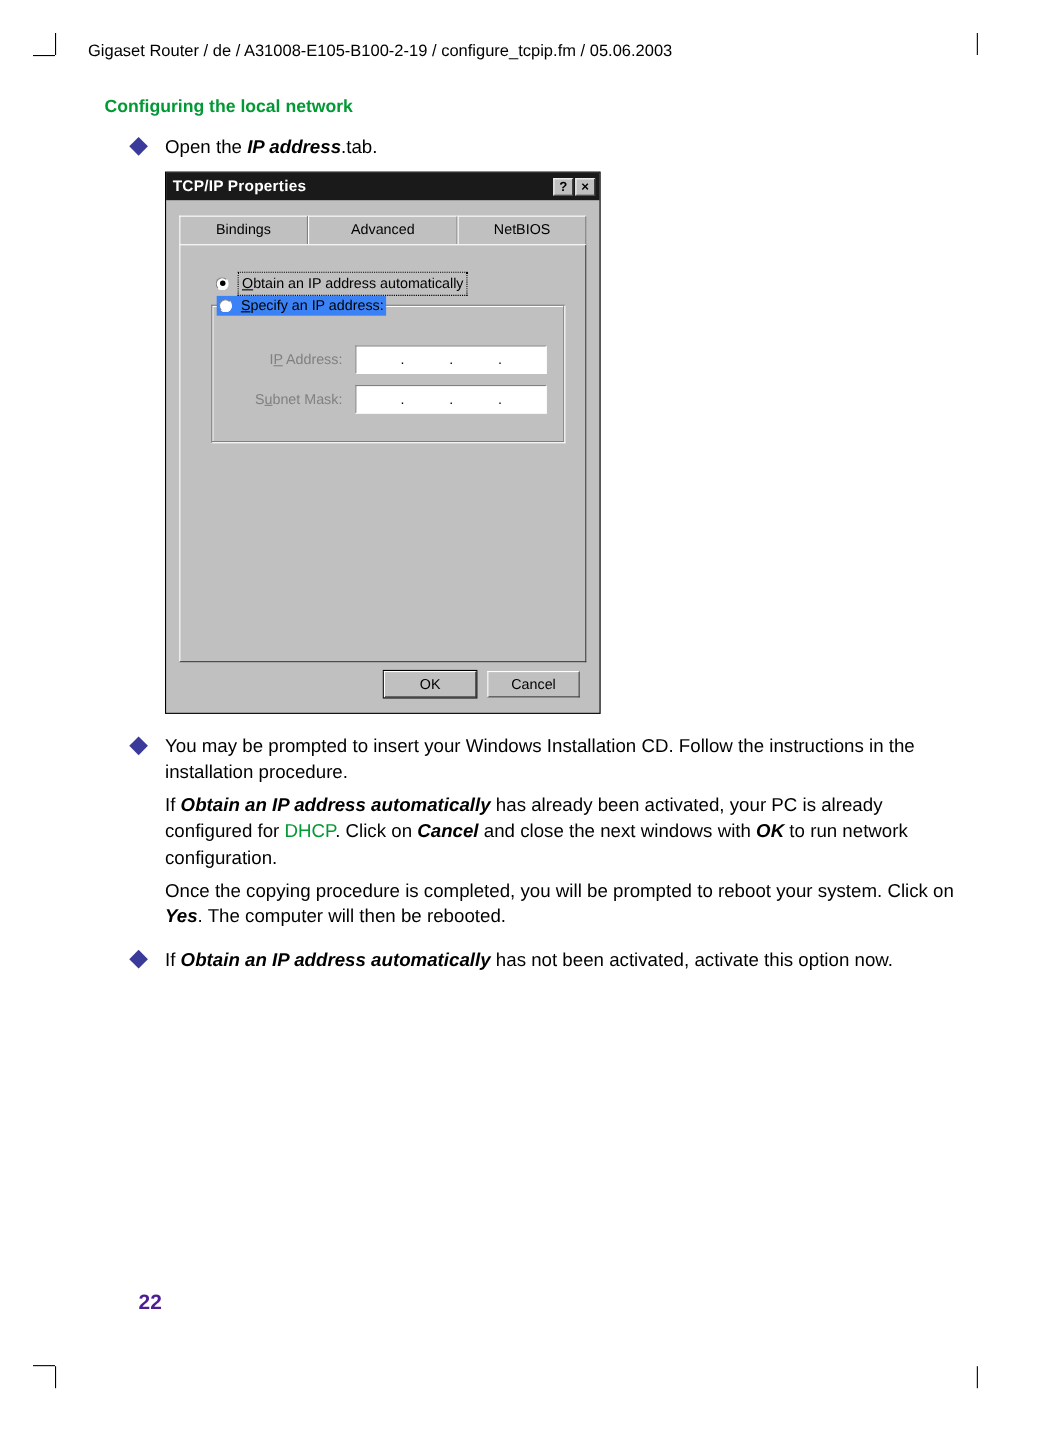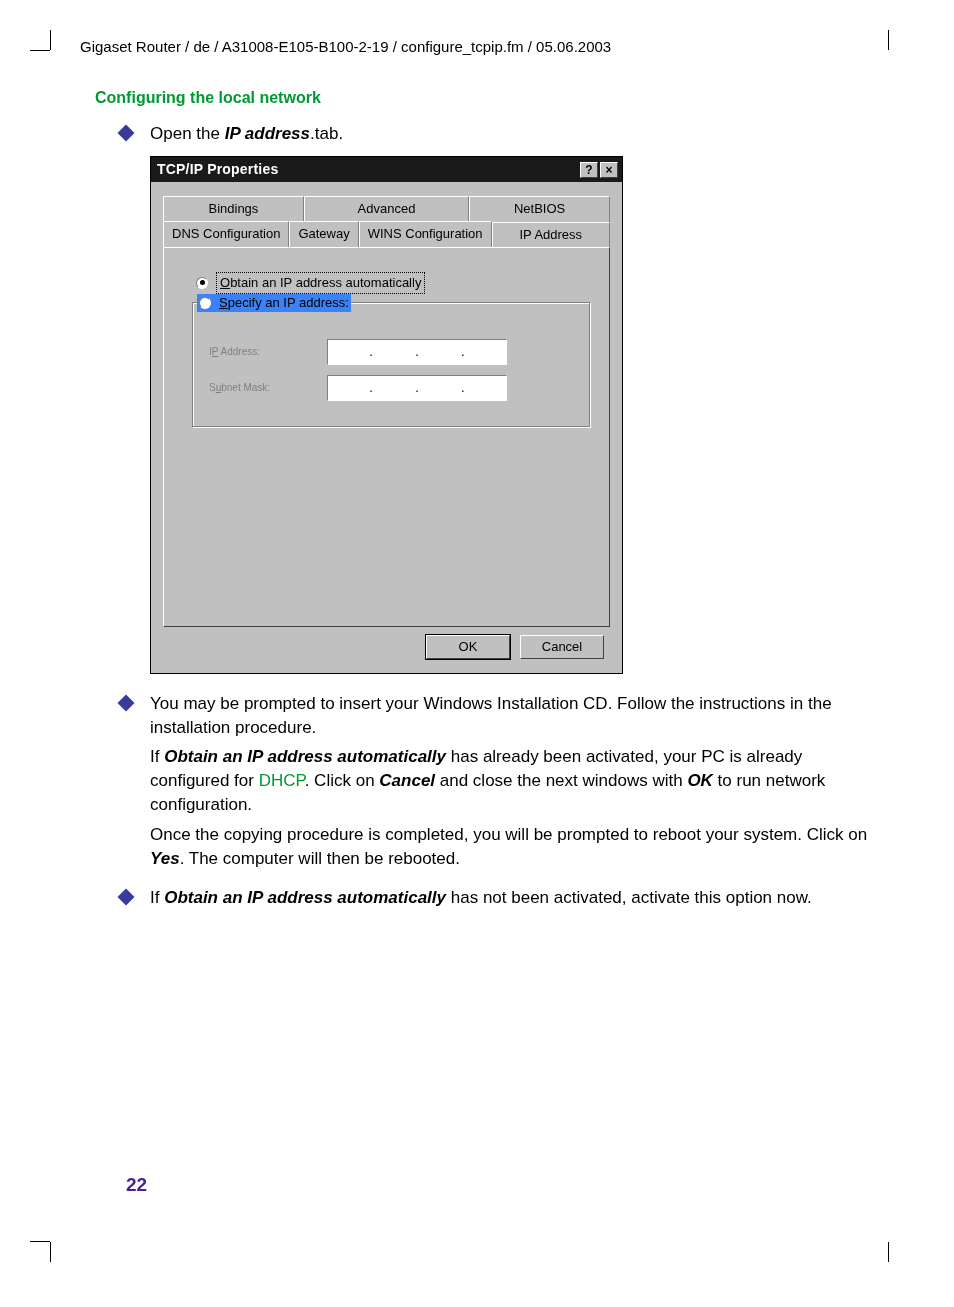--- a/index.html
+++ b/index.html
@@ -55,21 +55,21 @@
       flex-shrink: 0;
       margin-top: 5px;
       margin-right: 18px;
     }
     .bullet-text { flex: 1; }
     .bold-italic { font-weight: bold; font-style: italic; }
     .link-green { color: #009933; }
 
     
     .dialog {
-      width: 473px;
+      width: 396px;
       margin-left: 30px;
       margin-top: 8px;
       margin-bottom: 18px;
       border: 1px solid #000;
       background: #c0c0c0;
       font-family: "MS Sans Serif", Tahoma, Arial, sans-serif;
       font-size: 13px;
     }
     .titlebar {
       background: linear-gradient(#1a1a1a,#1a1a1a);
@@ -150,21 +150,21 @@
       position: relative;
     }
     .groupbox-legend {
       position: absolute;
       top: -9px; left: 4px;
       background: #3b82f6;
       display: flex; align-items: center;
       padding: 0 2px;
     }
     .field-row { display: flex; align-items: center; margin: 10px 0; }
-    .field-label { width: 106px; margin-right: 12px; color: #808080; font-size:10px;}
+    .field-label { width: 106px; text-align: right; margin-right: 12px; color: #808080; font-size:13px;}
     .ip-input {
       display: flex; align-items: center;
       border-top: 1px solid #808080;
       border-left: 1px solid #808080;
       border-right: 1px solid #fff;
       border-bottom: 1px solid #fff;
       background: #fff;
       height: 26px;
       width: 180px;
     }
@@ -227,26 +227,20 @@
       <span class="titlebar-text">TCP/IP Properties</span>
       <span class="titlebar-btn">?</span>
       <span class="titlebar-btn">×</span>
     </div>
     <div class="dialog-body">
       <div class="tabs-row">
         <div class="tab" style="flex:1">Bindings</div>
         <div class="tab" style="flex:1.2">Advanced</div>
         <div class="tab" style="flex:1">NetBIOS</div>
       </div>
-      <div class="tabs-row tabs-row2">
-        <div class="tab">DNS Configuration</div>
-        <div class="tab">Gateway</div>
-        <div class="tab">WINS Configuration</div>
-        <div class="tab active" style="flex:1">IP Address</div>
-      </div>
       <div class="tab-panel">
 
         <div class="radio-row">
           <span class="radio checked"></span>
           <span class="radio-label-focus"><span class="u">O</span><span>btain an IP address automatically</span></span>
         </div>
 
         <div class="groupbox">
           <div class="groupbox-legend">
             <span class="radio"></span>

